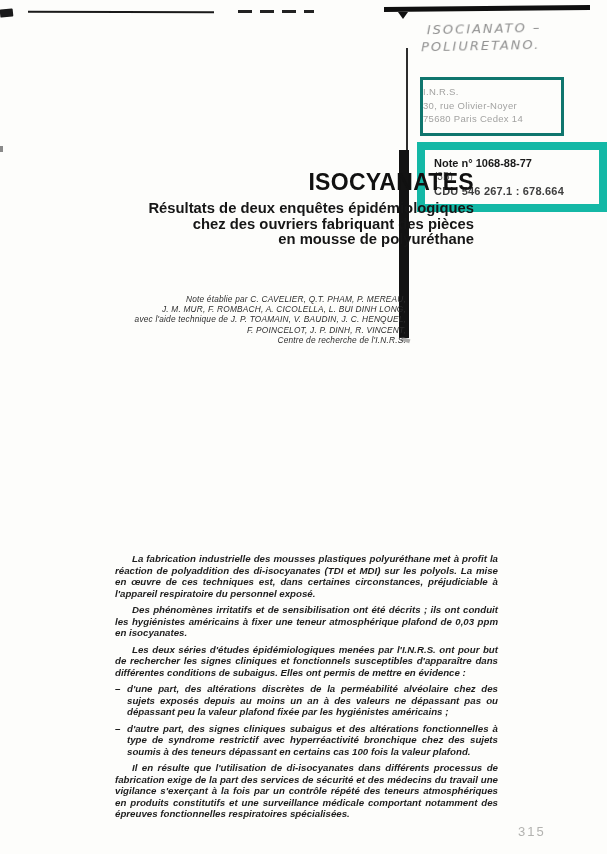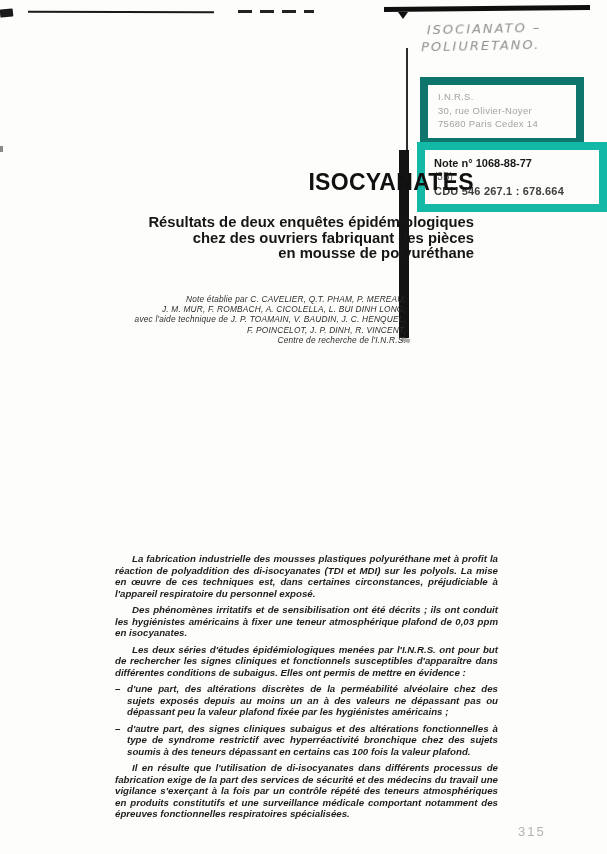--- a/index.html
+++ b/index.html
@@ -32,22 +32,22 @@
     letter-spacing:2px;
     color:#8f8f8f;
     transform:rotate(-1.2deg);
     filter:blur(.35px);
     white-space:nowrap;
   }
   .handwriting .hw2{margin-left:-6px;}
   
   .addr-box{
     position:absolute;left:420px;top:77px;width:132px;
-    border:8px solid #0f766e;
-    padding:5px 6px 7px 10px;
+    border:3px solid #0f766e;
+    padding:5px 6px 7px 0;
     font-size:9.5px;line-height:13.5px;
     letter-spacing:.3px;
     color:#a3a3a2;
     filter:blur(.25px);
   }
   .note-box{
     position:absolute;left:417px;top:142px;width:159px;
     border:8px solid #14b8a6;
     padding:6px 6px 6px 9px;
     line-height:14px;
@@ -58,21 +58,21 @@
   
   .title-block{
     position:absolute;left:0;top:171px;width:474px;
     text-align:right;
   }
   .title-block .t-line{
     font-size:23px;font-weight:700;line-height:23px;
     letter-spacing:.3px;color:#111;
   }
   .subtitle{
-    margin-top:21px;
+    margin-top:7px;
     font-size:14.8px;font-weight:700;line-height:15.6px;
     color:#161616;
   }
   
   .authors{
     position:absolute;left:0;top:294px;width:406px;
     text-align:right;
     font-style:italic;
     font-size:8.3px;line-height:10.2px;
     letter-spacing:.2px;

